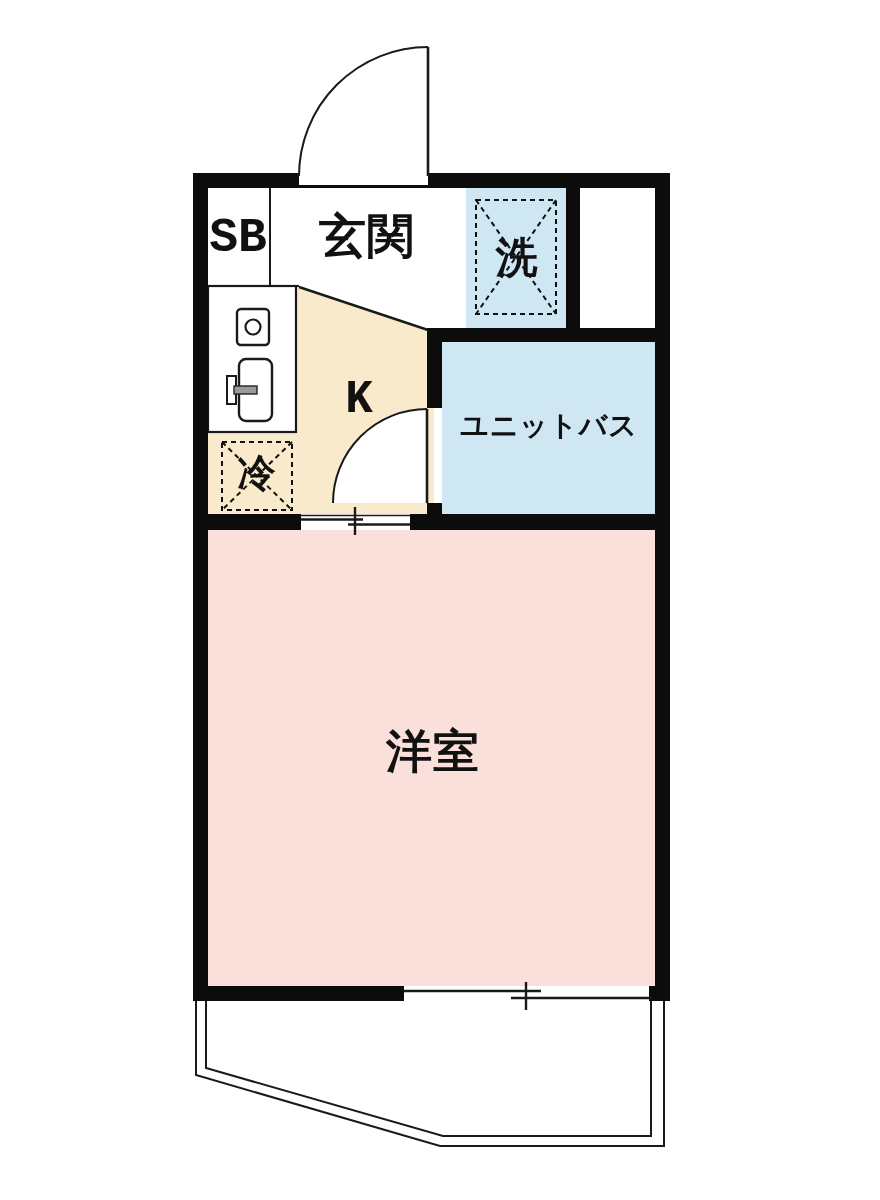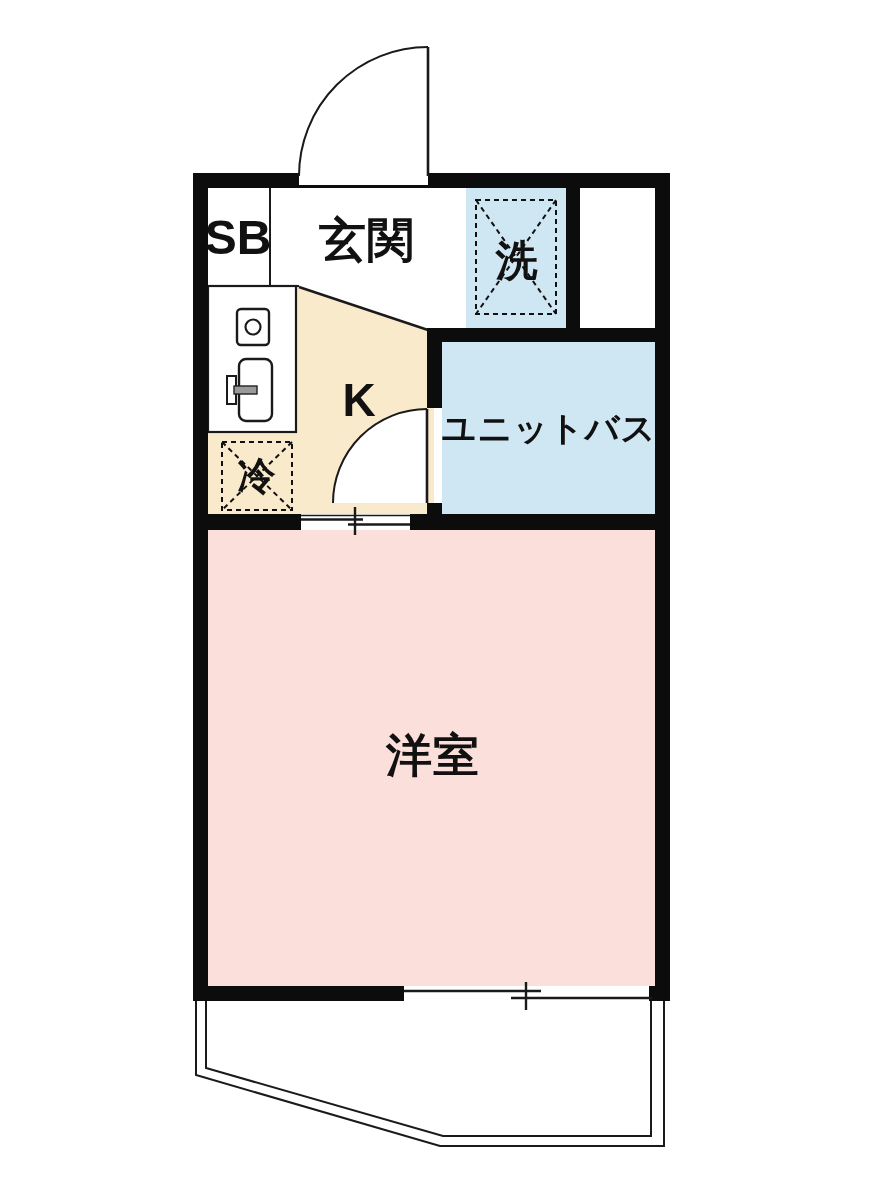--- a/index.html
+++ b/index.html
@@ -23,20 +23,21 @@
     top: 0;
   }
   .room-label {
     position: absolute;
     transform: translate(-50%, -50%);
     color: #111111;
     font-weight: 600;
     white-space: nowrap;
     line-height: 1;
     letter-spacing: 1px;
+    font-family: Liberation Mono, monospace;
   }
 </style>
 </head>
 <body>
 
 <div class="stage">
 
   <svg width="880" height="1200" viewBox="0 0 880 1200">
 
     <g>
@@ -139,20 +140,20 @@
   </svg>
 
   <div class="room-label" style="left:238px; top:238px; font-size:48px; letter-spacing:0;">SB</div>
 
   <div class="room-label" style="left:367px; top:239px; font-size:47px;text-align:right;">玄関</div>
 
   <div class="room-label" style="left:517px; top:261px; font-size:42px;">洗</div>
 
   <div class="room-label" style="left:359px; top:400px; font-size:46px; font-weight:700; letter-spacing:0;">K</div>
 
-  <div class="room-label" style="left:549px; top:428px; font-size:34px;">ユニットバス</div>
+  <div class="room-label" style="left:549px; top:428px; font-size:28px;">ユニットバス</div>
 
   <div class="room-label" style="left:257px; top:476px; font-size:38px;">冷</div>
 
   <div class="room-label" style="left:433px; top:755px; font-size:46px;">洋室</div>
 
 
 </div>
 
 </body></html>

